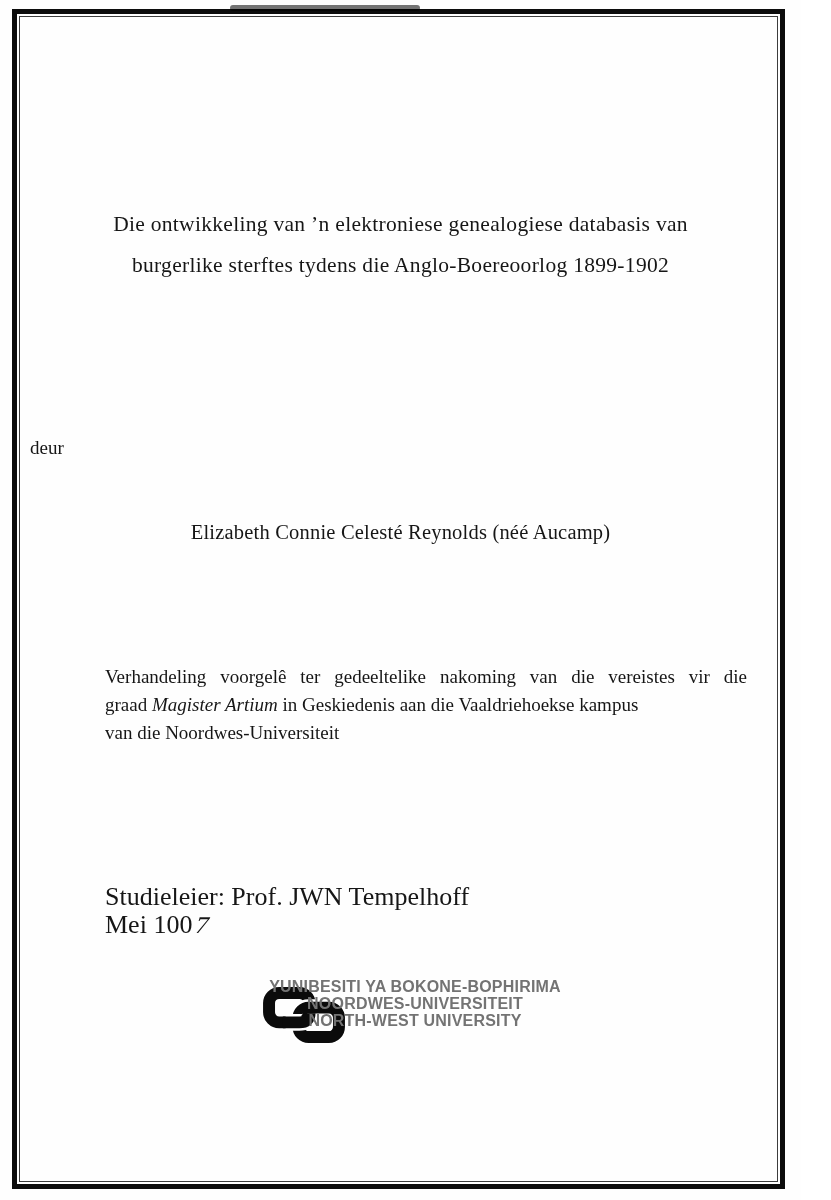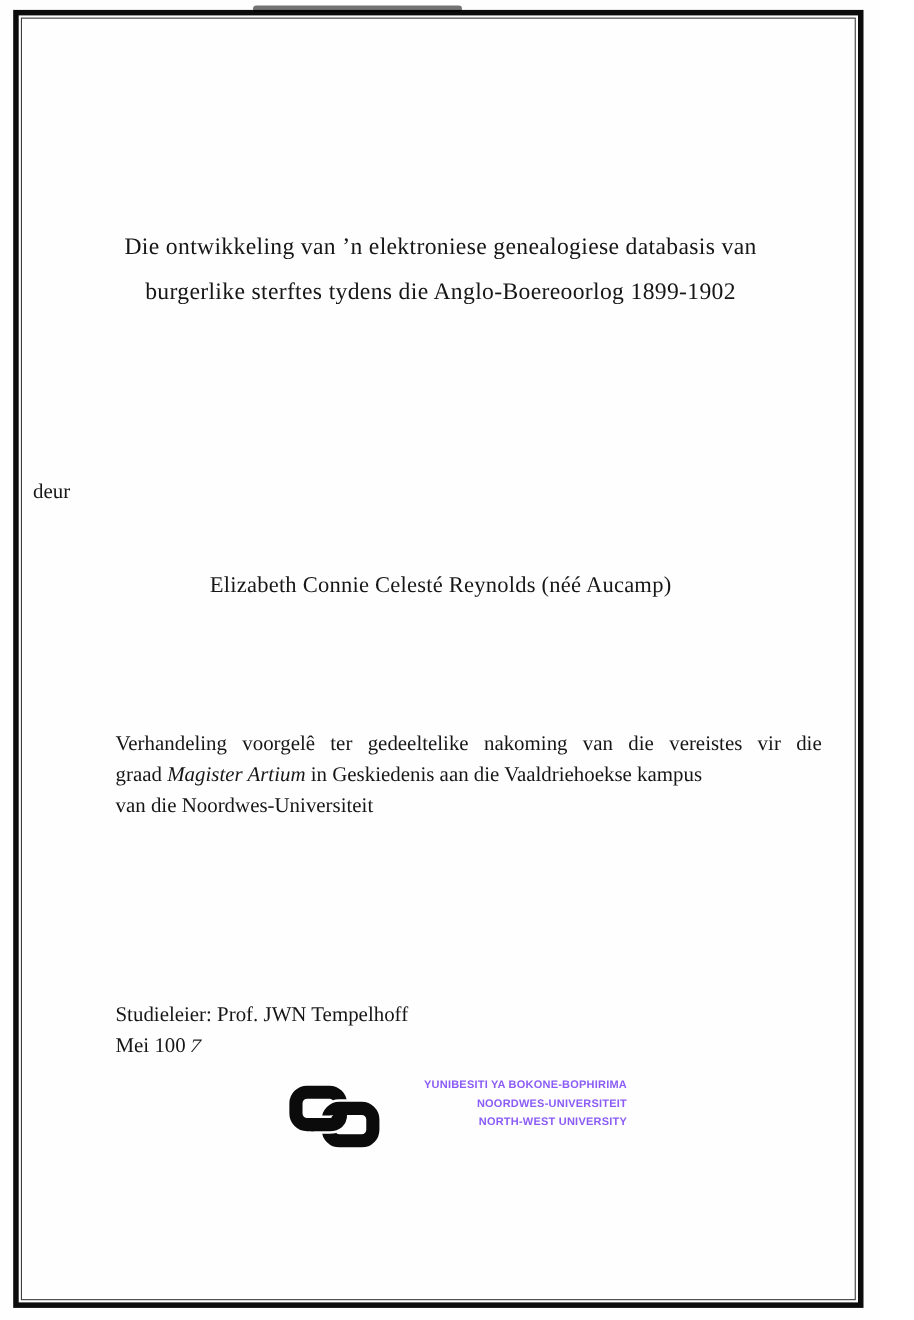--- a/index.html
+++ b/index.html
@@ -52,40 +52,40 @@
     left: 105px; top: 663px; width: 642px;
     font-size: 19px;
     line-height: 28px;
   }
   .submission .just {
     text-align: justify;
     text-align-last: justify;
   }
   .submission .ital { font-style: italic; }
   .supervisor-block {
-    left: 105px; top: 909px;
-    font-size: 19px;
+    left: 105px; top: 883px;
+    font-size: 26px;
     line-height: 28px;
   }
   .seven {
     display: inline-block;
     transform: skewX(-16deg) scaleY(0.92);
     transform-origin: bottom left;
     font-weight: 500;
   }
   .logo-mark { left: 258px; top: 974px; width: 92px; height: 82px; }
   .logo-text {
     left: 260px; top: 978px; width: 310px;
-    text-align: right;
+    text-align: center;
     font-family: "Liberation Sans", sans-serif;
-    font-size: 10px;
+    font-size: 16px;
     font-weight: 700;
     line-height: 17px;
     letter-spacing: 0.2px;
-    color: #8b5cf6;
+    color: #737373;
     white-space: nowrap;
   }
 </style>
 </head>
 <body>
 
 <div class="page">
 
   <div class="frame-outer">
     <div class="frame-inner"></div>

